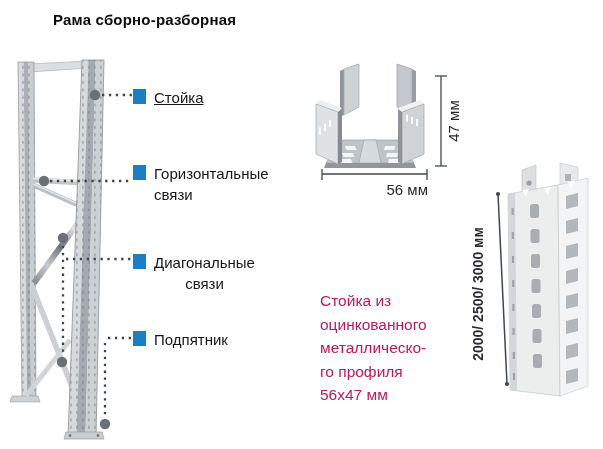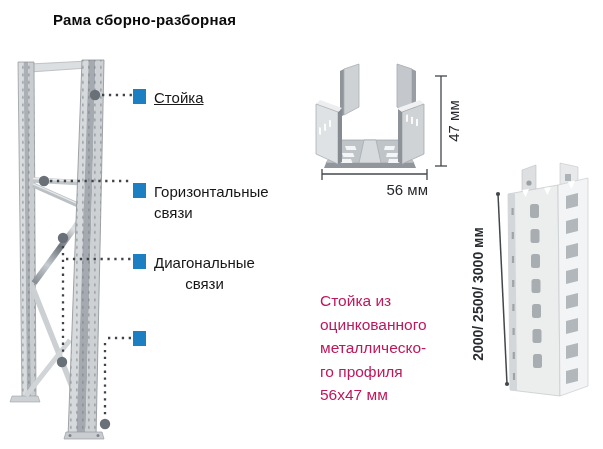--- a/index.html
+++ b/index.html
@@ -18,21 +18,21 @@
     left:133px;display:flex;align-items:flex-start;z-index:6;
   }
   .callout .sq{
     width:13px;height:15px;background:#1b7fc2;flex:0 0 auto;margin-top:1px;
   }
   .callout .txt{
     margin-left:8px;font-size:15px;line-height:21px;white-space:pre-line;
     color:#161616;transform:translateY(-1px);
   }
   #callout-0{top:88px;text-decoration:underline;}
-  #callout-1{top:182px;}
+  #callout-1{top:164px;}
   #callout-2{top:253px;text-align:center;}
   #callout-3{top:330px;}
   .dim-text{
     font-size:15px;color:#26282c;z-index:6;white-space:nowrap;
   }
   #dim-56{left:322px;top:181px;width:106px;text-align:right;}
   #dim-47{left:453px;top:121px;transform:translate(-50%,-50%) rotate(-90deg);}
   #dim-height{
     left:478px;top:294px;transform:translate(-50%,-50%) rotate(-90deg);
     font-weight:bold;font-size:14px;color:#2a2d31;
@@ -234,20 +234,21 @@
   <span class="txt">Горизонтальные
 связи</span>
 </div>
 <div id="callout-2" class="abs callout">
   <span class="sq"></span>
   <span class="txt">Диагональные
 связи</span>
 </div>
 <div id="callout-3" class="abs callout">
   <span class="sq"></span>
+  <span class="txt">Подпятник</span>
 </div>
 
 <div id="dim-56" class="abs dim-text">56 мм</div>
 <div id="dim-47" class="abs dim-text">47 мм</div>
 <div id="dim-height" class="abs dim-text">2000/ 2500/ 3000 мм</div>
 
 <div id="caption" class="abs">Стойка из
 оцинкованного
 металлическо-
 го профиля

